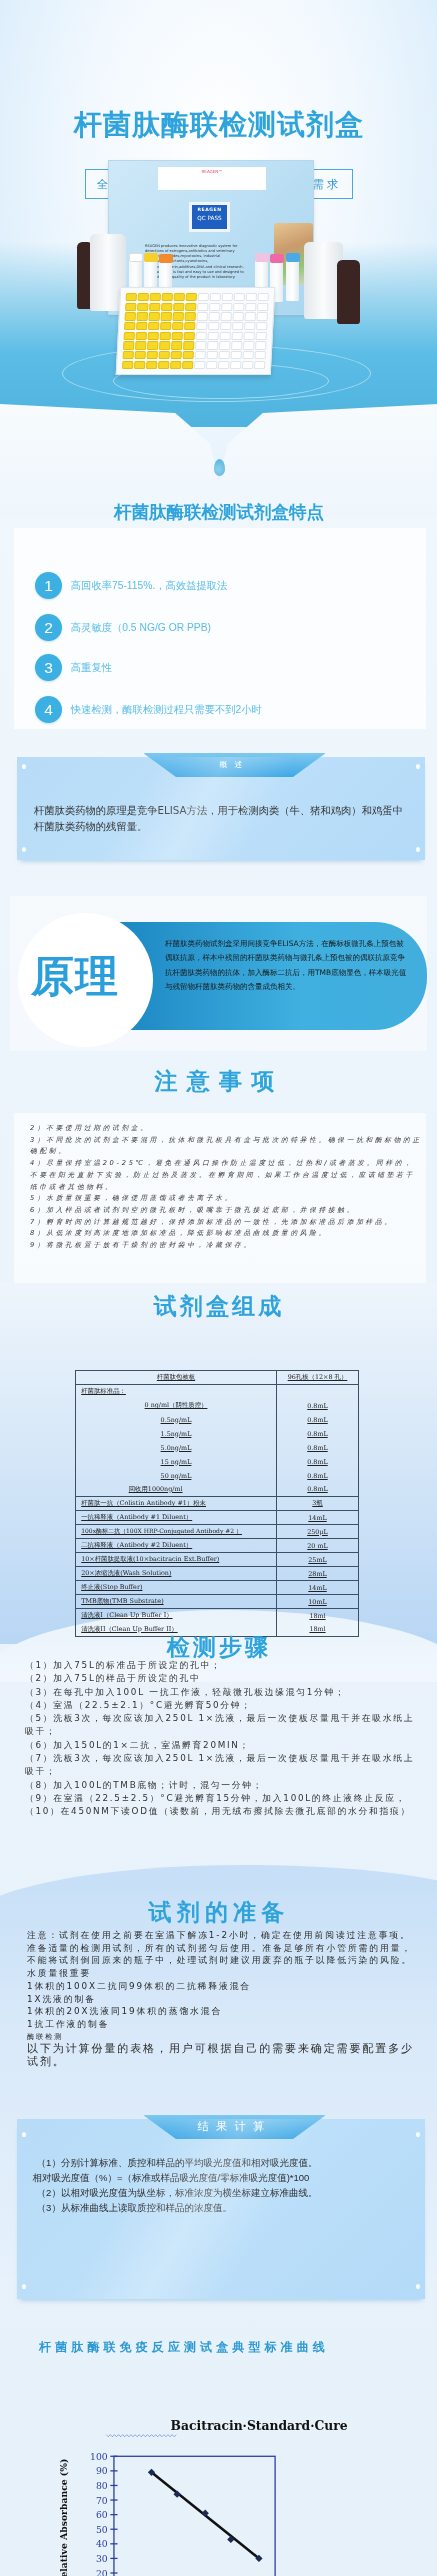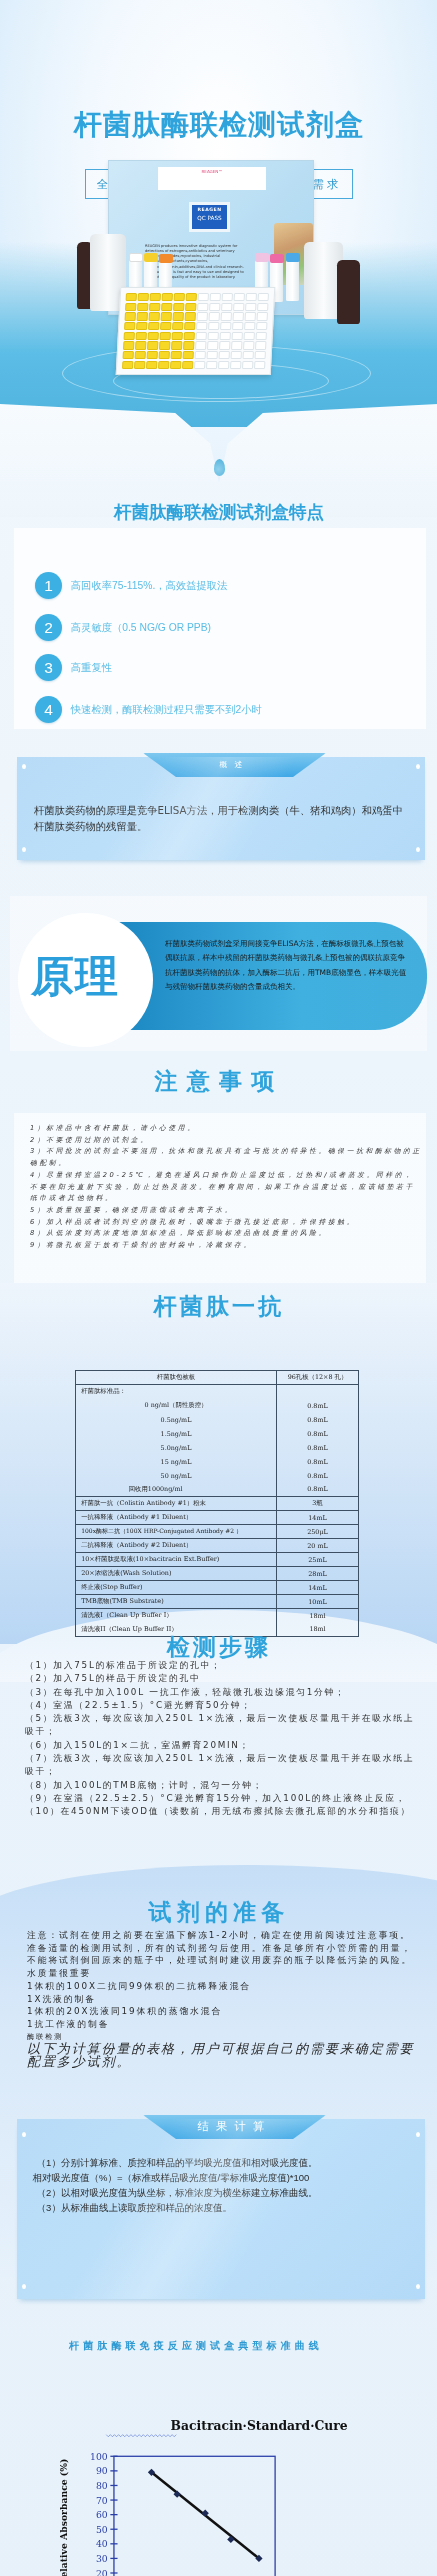--- a/index.html
+++ b/index.html
@@ -100,21 +100,21 @@
   .notes-list { position: absolute; top: 1123px; left: 30px; width: 392px; font-size: 6.7px; line-height: 11.7px; letter-spacing: 2.7px; color: #333; font-style: italic; }
 
   
   .comp-title { top: 1291px; font-size: 23px; letter-spacing: 3.1px; }
   .comp-bg { position: absolute; top: 1283px; left: 0; width: 438px; height: 361px;
     background: linear-gradient(180deg, #eef5fc 0%, #cfe3f7 60%, #b8d6f4 100%); }
   .comp-wave { position: absolute; top: 1610px; left: -20.6px; width: 495px; height: 72px; border-radius: 50% 50% 0 0 / 100% 100% 0 0;
     background: linear-gradient(180deg, #eaf3fb, #f1f7fd); }
   table.comp { position: absolute; top: 1370px; left: 75px; width: 284px; border-collapse: collapse;
     font-family: "DejaVu Serif", "Liberation Serif", serif; font-size: 6.4px; color: #222; }
-  table.comp td, table.comp th { border: 0.5px solid #3c4f63; padding: 0 5.2px; height: 14px; font-weight: normal; }
+  table.comp td, table.comp th { border: 0.5px solid #3c4f63; padding: 0 5.2px; height: 14px; font-weight: normal; text-decoration: underline; }
   table.comp th { height: 14px; }
   table.comp td.c2, table.comp th.c2 { width: 82px; text-align: center; }
   table.comp th.c1 { text-align: center; }
   table.comp tr.sub td { border-top: none; border-bottom: none; }
   table.comp tr.sub td.c1 { text-align: center; }
   table.comp tr.sub.last td { border-bottom: 0.5px solid #3c4f63; }
   table.comp tr.nb td { border-bottom: none; }
   table.comp tr.nt td { border-top: none; }
 
   
@@ -128,21 +128,21 @@
   .prep-title { top: 1897px; font-size: 23px; letter-spacing: 5.2px; }
   .prep-list { position: absolute; top: 1929px; left: 27px; width: 392px; font-size: 8.8px; line-height: 12.7px; letter-spacing: 1.9px; color: #2a2a2a; }
   .prep-list .p { white-space: normal; }
 
   
   .results-card { top: 2119px; height: 180px; }
   .results-tab-label { font-size: 11.3px; }
   .results-text { position: absolute; top: 36px; left: 15.5px; width: 381px; font-size: 9.5px; line-height: 15px; color: #2b2b2b; font-family: "Liberation Sans", sans-serif; }
 
   
-  .chart-heading { position: absolute; top: 2339px; left: 0; width: 368px; text-align: center; font-size: 10px; font-weight: bold; letter-spacing: 4.1px; color: #2d9ad3; margin-left: 12px; }
+  .chart-heading { position: absolute; top: 2339px; left: 0; width: 368px; text-align: center; font-size: 12px; font-weight: bold; letter-spacing: 4.1px; color: #2d9ad3; }
   .chart-area { position: absolute; top: 2360px; left: 52px; width: 335px; height: 242px; }
   .chart-svg text { font-family: "DejaVu Serif", "Liberation Serif", serif; }
 </style>
 </head>
 <body>
 
 <div class="page">
 
   <div class="hero"></div>
   <div class="hero-title">杆菌肽酶联检测试剂盒</div>
@@ -322,33 +322,33 @@
 
   <div class="principle-wrap"></div>
   <div class="principle-band"></div>
   <div class="principle-circle"></div>
   <div class="principle-word">原理</div>
   <div class="principle-text">杆菌肽类药物试剂盒采用间接竞争ELISA方法，在酶标板微孔条上预包被偶联抗原，样本中残留的杆菌肽类药物与微孔条上预包被的偶联抗原竞争抗杆菌肽类药物的抗体，加入酶标二抗后，用TMB底物显色，样本吸光值与残留物杆菌肽类药物的含量成负相关。</div>
 
   <div class="section-title notes-title">注意事项</div>
   <div class="notes-card"></div>
   <div class="notes-list">
-    <div>1）标准品中含有杆菌肽，请小心使用。</div>
     <div>2）不要使用过期的试剂盒。</div>
     <div>3）不同批次的试剂盒不要混用，抗体和微孔板具有盒与批次的特异性。确保一抗和酶标物的正确配制。</div>
     <div>4）尽量保持室温20-25℃，避免在通风口操作防止温度过低，过热和/或者蒸发。同样的，不要在阳光直射下实验，防止过热及蒸发。在孵育期间，如果工作台温度过低，应该铺垫若干纸巾或者其他物料。</div>
     <div>5）水质量很重要，确保使用蒸馏或者去离子水。</div>
     <div>6）加入样品或者试剂到空的微孔板时，吸嘴靠于微孔接近底部，并保持接触。</div>
+    <div>7）孵育时间的计算越规范越好，保持添加标准品的一致性，先添加标准品后添加样品。</div>
     <div>8）从低浓度到高浓度地添加标准品，降低影响标准品曲线质量的风险。</div>
     <div>9）将微孔板置于放有干燥剂的密封袋中，冷藏保存。</div>
   </div>
 
   <div class="comp-bg"></div>
   <div class="comp-wave"></div>
-  <div class="section-title comp-title">杆菌肽一抗</div>
+  <div class="section-title comp-title">试剂盒组成</div>
   <table class="comp">
     <tbody>
         <tr>
       <th class="c1">杆菌肽包被板</th>
       <th class="c2">96孔板（12×8 孔）</th>
     </tr>
     <tr class="nb">
       <td class="c1">杆菌肽标准品：</td>
       <td class="c2"></td>
     </tr>
@@ -421,40 +421,40 @@
           <td class="c2">18ml</td>
         </tr>
   </tbody>
     </table>
 
   <div class="section-title steps-title">检测步骤</div>
   <div class="steps-list">
     <div>（1）加入75L的标准品于所设定的孔中；</div>
     <div>（2）加入75L的样品于所设定的孔中</div>
     <div>（3）在每孔中加入100L 一抗工作液，轻敲微孔板边缘混匀1分钟；</div>
-    <div>（4）室温（22.5±1.5）°C避光孵育50分钟；</div>
+    <div>（4）室温（22.5±2.1）°C避光孵育50分钟；</div>
     <div>（5）洗板3次，每次应该加入250L 1×洗液，最后一次使板尽量甩干并在吸水纸上吸干；</div>
     <div>（6）加入150L的1×二抗，室温孵育20MIN；</div>
     <div>（7）洗板3次，每次应该加入250L 1×洗液，最后一次使板尽量甩干并在吸水纸上吸干；</div>
     <div>（8）加入100L的TMB底物；计时，混匀一分钟；</div>
     <div>（9）在室温（22.5±2.5）°C避光孵育15分钟，加入100L的终止液终止反应，</div>
     <div>（10）在450NM下读OD值（读数前，用无绒布擦拭除去微孔底部的水分和指痕）</div>
   </div>
 
   <div class="prep-bg"></div>
   <div class="section-title prep-title">试剂的准备</div>
   <div class="prep-list">
     <div class="p">注意：试剂在使用之前要在室温下解冻1-2小时，确定在使用前阅读过注意事项。准备适量的检测用试剂，所有的试剂摇匀后使用。准备足够所有小管所需的用量，不能将试剂倒回原来的瓶子中，处理试剂时建议用废弃的瓶子以降低污染的风险。</div>
     <div class="p">水质量很重要</div>
     <div class="p">1体积的100X二抗同99体积的二抗稀释液混合</div>
     <div class="p">1X洗液的制备</div>
     <div class="p">1体积的20X洗液同19体积的蒸馏水混合</div>
     <div class="p">1抗工作液的制备</div>
     <div class="p" style="font-size:7.2px;">酶联检测</div>
-    <div class="p" style="font-size:13px;font-style:italic;">以下为计算份量的表格，用户可根据自己的需要来确定需要配置多少试剂。</div>
+    <div class="p" style="font-size:11px;">以下为计算份量的表格，用户可根据自己的需要来确定需要配置多少试剂。</div>
   </div>
 
   <div class="banner-card results-card">
     <div class="banner-tab">
       <div class="banner-tab-label results-tab-label">结果计算</div>
     </div>
     <div class="pin" style="left:5.2px;top:13px;"></div>
     <div class="pin" style="right:5.2px;top:13px;"></div>
     <div class="results-text">
       <div style="padding-left:4.1px;">（1）分别计算标准、质控和样品的平均吸光度值和相对吸光度值。</div>

